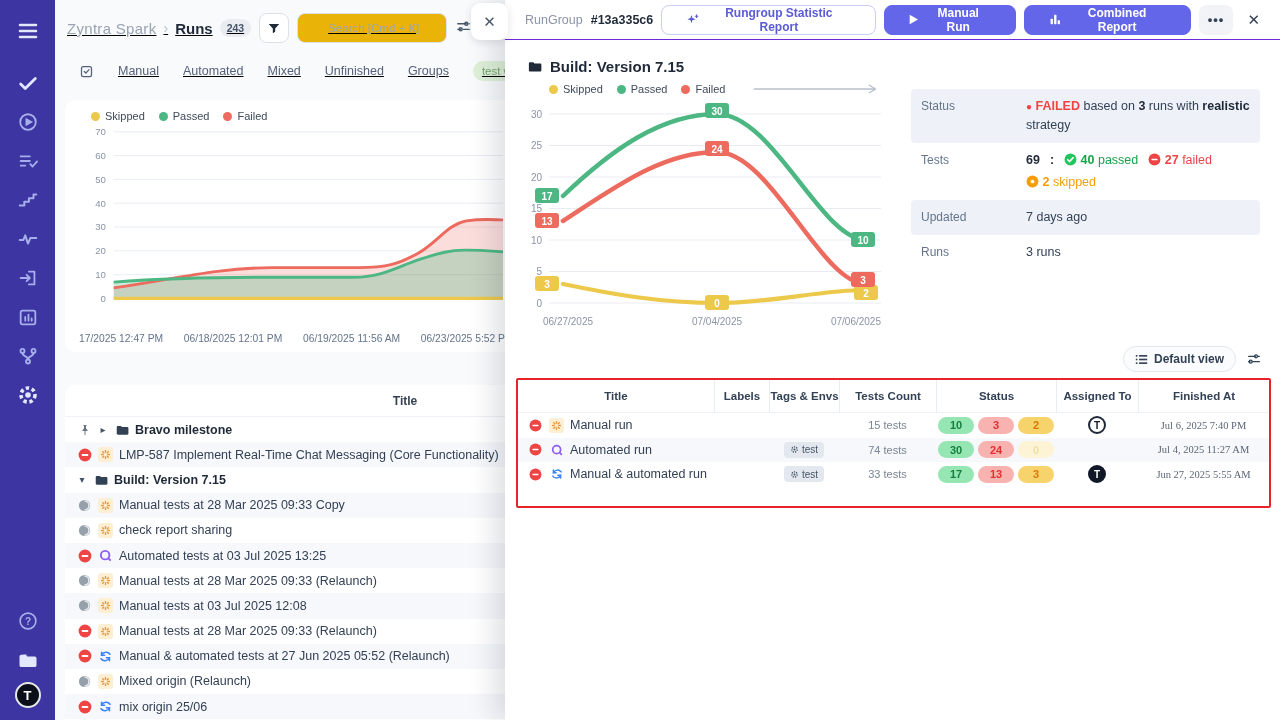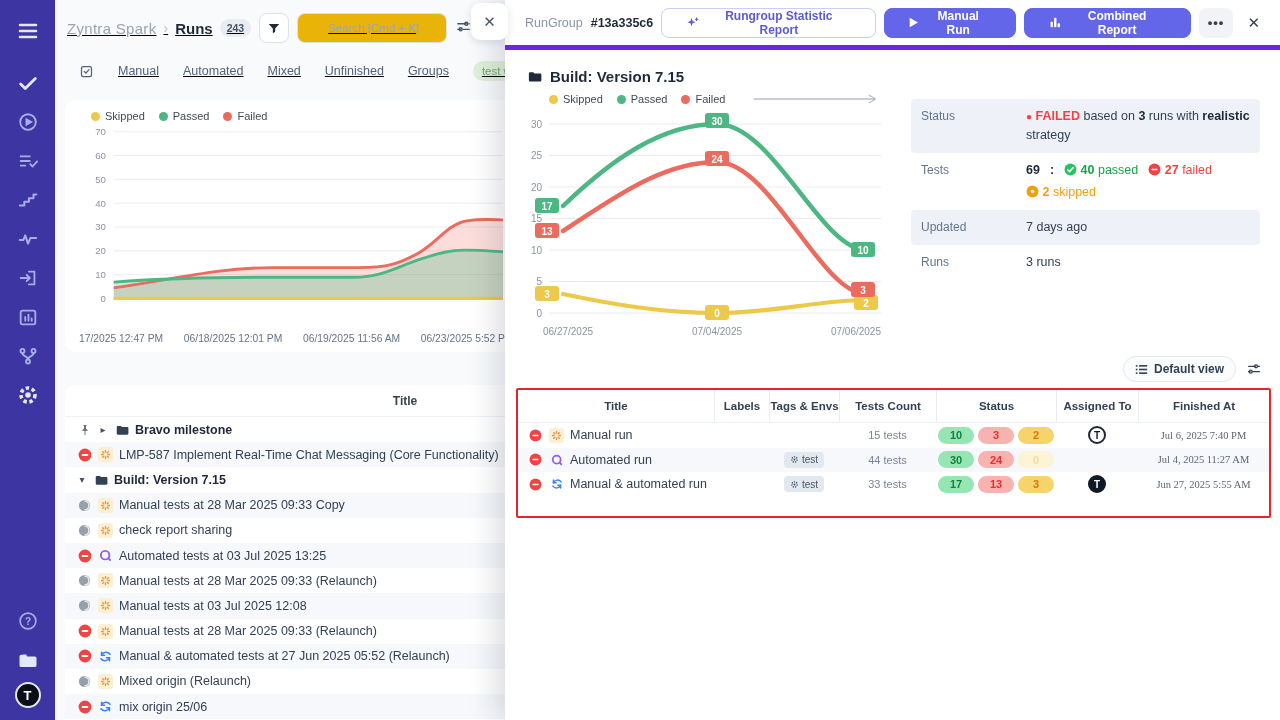--- a/index.html
+++ b/index.html
@@ -45,21 +45,21 @@
   .run-row.alt { background:#f6f8fb; }
   .run-row .ttl { white-space:nowrap; }
   .run-row .ttl.bold { font-weight:bold; color:#1f2937; }
   .chev { font-size:10px; color:#475569; width:10px; text-align:center; }
   .mini { display:inline-flex; width:15px; height:15px; align-items:center; justify-content:center; flex:none; }
   .manual-chip { background:#fcefd4; border-radius:3px; }
 
   
   .drawer { position:absolute; left:505px; top:0; width:775px; height:720px; background:#fff; box-shadow:-10px 0 26px rgba(15,23,42,.14); z-index:5; }
   .close-tab { position:absolute; left:-34px; top:3px; width:37px; height:37px; background:#fff; border:none; border-radius:9px; box-shadow:0 2px 8px rgba(15,23,42,.12); font-size:15px; color:#475569; cursor:pointer; }
-  .dr-header { height:50px; border-bottom:5px solid #6d28d9; display:flex; align-items:center; padding:0 14px 0 20px; gap:8px; }
+  .dr-header { height:40px; border-bottom:1px solid #6d28d9; display:flex; align-items:center; padding:0 14px 0 20px; gap:8px; }
   .dh-entity { color:#8a94a6; font-size:12.5px; }
   .dh-id { color:#1f2937; font-size:12.5px; font-weight:bold; margin-right:auto; }
   .btn { height:30px; border-radius:8px; font-size:12px; font-weight:bold; display:inline-flex; align-items:center; gap:7px; padding:0 24px; cursor:pointer; font-family:"Liberation Sans",sans-serif; }
   .btn.outline { background:#fff; border:1px solid #c9cdf7; color:#5b5bd6; }
   .btn.primary { background:#6466e9; border:1px solid #6466e9; color:#fff; }
   .btn.more { background:#f1f3f7; border:none; color:#334155; width:36px; justify-content:center; font-size:13px; letter-spacing:1px; padding:0; }
   .dr-close { background:none; border:none; font-size:15px; color:#334155; cursor:pointer; padding:0 6px; }
 
   .dr-title { display:flex; align-items:center; gap:8px; padding:18px 0 8px 22px; font-size:15px; font-weight:bold; color:#1f2937; }
 
@@ -699,21 +699,21 @@
       <div class="r-cell c-labels"></div>
       <div class="r-cell c-tags">
           <span class="envtag">
             <svg width="9" height="9" viewBox="0 0 24 24" fill="none" stroke="currentColor">
               <circle cx="12" cy="12" r="7" stroke-width="3.6" stroke-dasharray="3.4 2.7"></circle>
               <circle cx="12" cy="12" r="2.6" fill="currentColor" stroke="none"></circle>
             </svg>
             <span>test</span>
           </span>
         </div>
-      <div class="r-cell c-count r-count">44 tests</div>
+      <div class="r-cell c-count r-count">74 tests</div>
       <div class="r-cell c-status">
           <span class="pills">
         <span class="pill pg">30</span>
         <span class="pill pr">24</span>
         <span class="pill pfade">0</span>
       </span>
         </div>
       <div class="r-cell c-assign"></div>
       <div class="r-cell c-fin r-fin">Jul 4, 2025 11:27 AM</div>
     </div>

